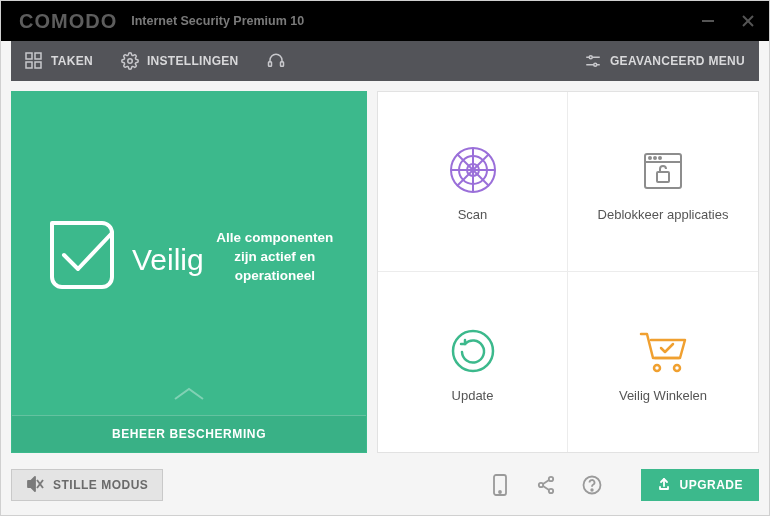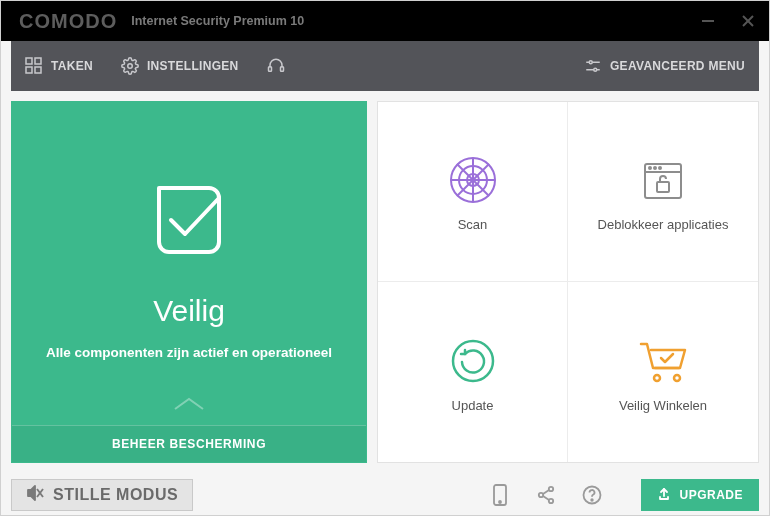--- a/index.html
+++ b/index.html
@@ -39,21 +39,21 @@
     align-items: center;
   }
   .win-btn {
     width: 18px; height: 18px;
     display: flex; align-items: center; justify-content: center;
     color: #555;
     cursor: pointer;
   }
   
   .menu-bar {
-    height: 50px;
+    height: 40px;
     background: #535459;
     display: flex;
     align-items: center;
     color: #d9d9db;
     margin: 0 10px;
   }
   .menu-item {
     display: flex;
     align-items: center;
     gap: 8px;
@@ -78,26 +78,25 @@
     background: #3cb98c;
     border: 1px solid #3cb98c;
     position: relative;
     display: flex;
     flex-direction: column;
     color: #fff;
   }
   .status-body {
     flex: 1;
     display: flex;
-    flex-direction: column;
+    flex-direction: row;
     align-items: center;
     justify-content: center;
     text-align: center;
     padding: 20px;
-    gap: 8px;
   }
   .status-icon {
     margin-top: 6px;
   }
   .status-title {
     font-size: 30px;
     font-weight: 300;
     margin-top: 12px;
   }
   .status-subtitle {
@@ -161,21 +160,21 @@
   }
   .silent-btn {
     height: 32px;
     border: 1px solid #c9c9c9;
     background: #e4e4e4;
     color: #6a6a6a;
     display: flex;
     align-items: center;
     gap: 9px;
     padding: 0 14px;
-    font-size: 16px;
+    font-size: 12px;
     font-weight: 800;
     letter-spacing: 0.5px;
     cursor: pointer;
   }
   .bottom-icons {
     margin-left: auto;
     display: flex;
     align-items: center;
     gap: 24px;
     color: #9a9a9a;

